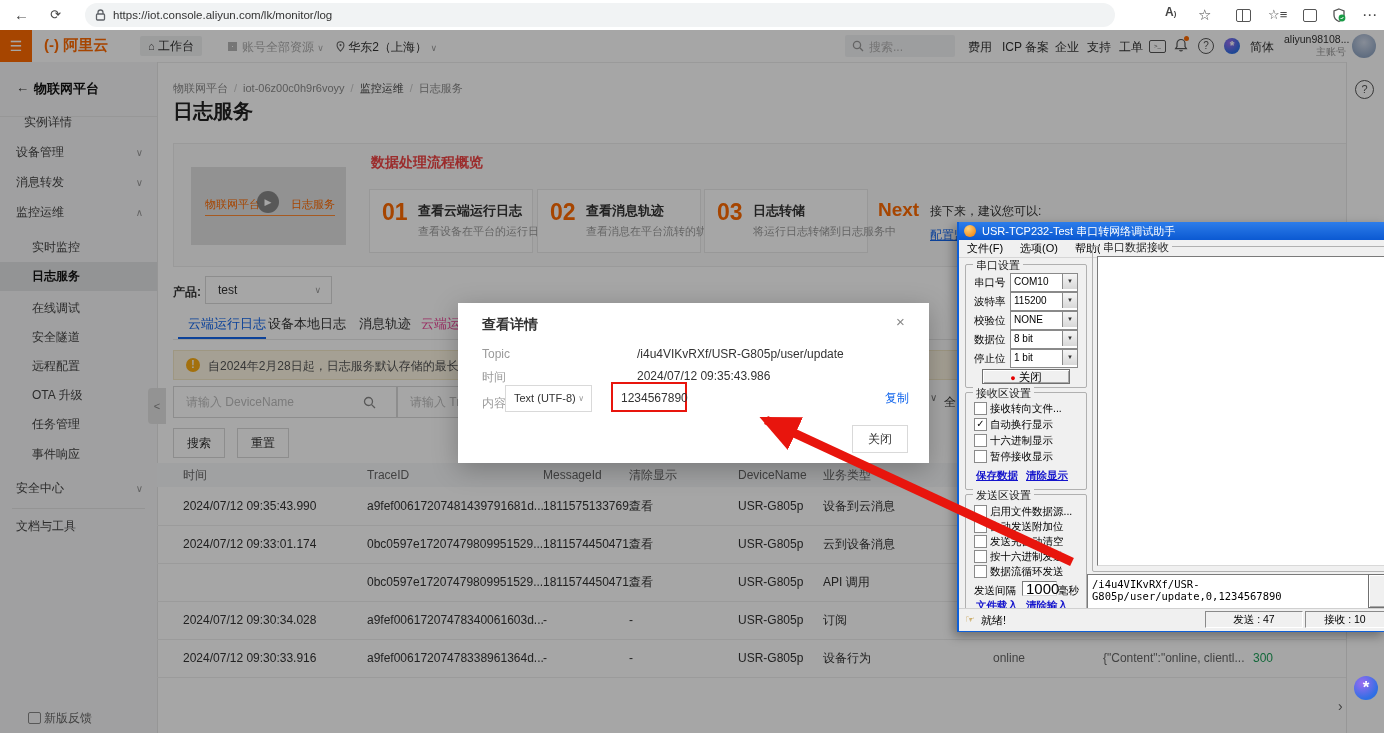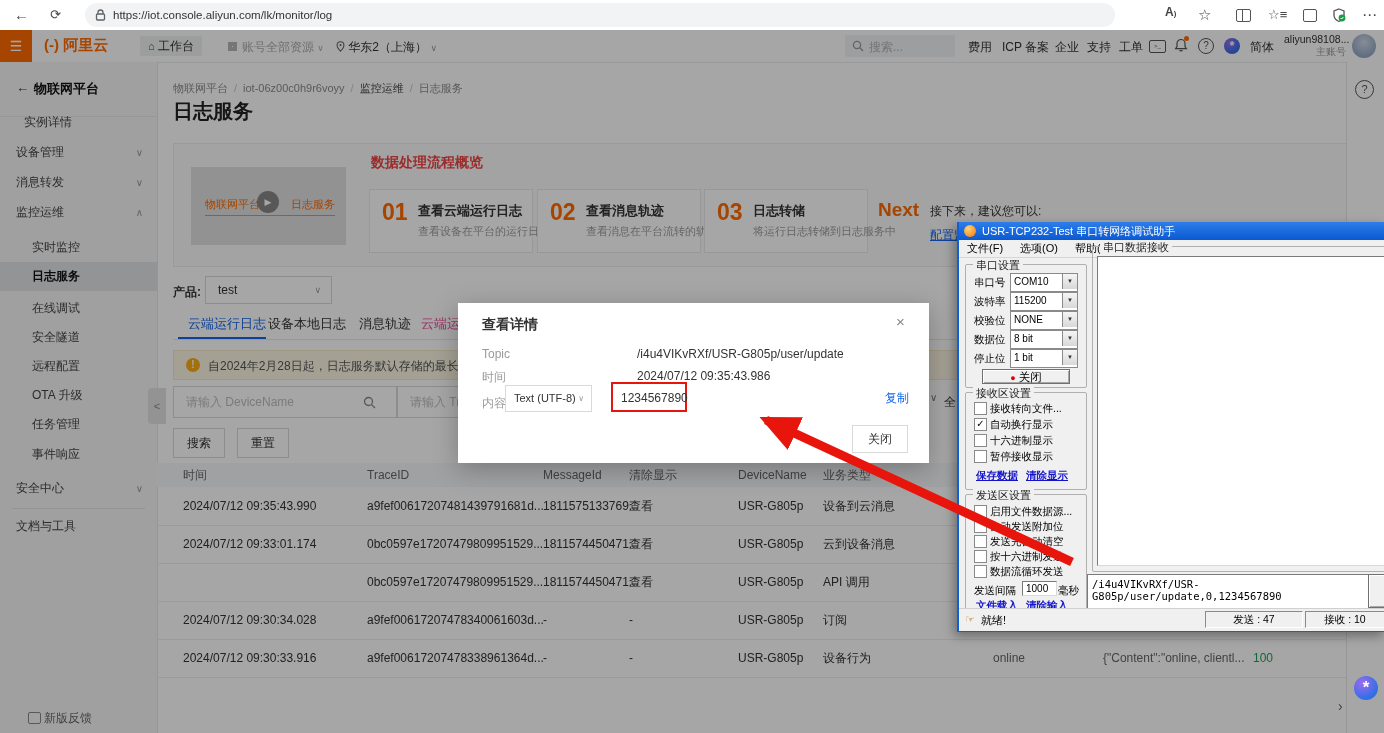--- a/index.html
+++ b/index.html
@@ -321,21 +321,21 @@
 </div>
 <div class="a row" style="top:639px;">
   <span class="cell td c1">2024/07/12 09:30:33.916</span>
   <span class="cell td c2">a9fef00617207478338961364d...</span>
   <span class="cell td c3">-</span>
   <span class="cell td c4">-</span>
   <span class="cell td c5">USR-G805p</span>
   <span class="cell td c6">设备行为</span>
   <span class="cell td c7" style="color:#666;">online</span>
   <span class="cell td c8 ell" style="width:145px;color:#666;">{"Content":"online, clientl...</span>
-  <span class="cell td c9" style="color:#1ea05a;">100</span>
+  <span class="cell td c9" style="color:#1ea05a;">300</span>
 </div>
 
 <div class="a" style="left:1346px;top:62px;width:38px;height:671px;background:#fff;border-left:1px solid #e8e8e8;z-index:10;">
   <span class="a icon-circle" style="left:8px;top:18px;width:17px;height:17px;font-size:11px;line-height:17px;">?</span>
 </div>
 <span class="a" style="left:1352px;top:612px;width:19px;height:14px;border:1.5px solid #8a8a8a;border-radius:3px;z-index:40;background:linear-gradient(#8a8a8a 0 0) 50% 4px / 11px 1.4px no-repeat,linear-gradient(#8a8a8a 0 0) 50% 8px / 11px 1.4px no-repeat;"></span>
 <span class="a" style="left:1338px;top:698px;font-size:14px;color:#666;z-index:40;">›</span>
 
 <div class="a mask"></div>
 
@@ -424,21 +424,21 @@
     <span class="cbl" style="left:24px;top:10px;">启用文件数据源...</span>
     <span class="cb" style="left:8px;top:25px;"><span></span></span>
     <span class="cbl" style="left:24px;top:25px;">自动发送附加位</span>
     <span class="cb" style="left:8px;top:40px;"><span></span></span>
     <span class="cbl" style="left:24px;top:40px;">发送完自动清空</span>
     <span class="cb" style="left:8px;top:55px;"><span></span></span>
     <span class="cbl" style="left:24px;top:55px;">按十六进制发送</span>
     <span class="cb" style="left:8px;top:70px;"><span></span></span>
     <span class="cbl" style="left:24px;top:70px;">数据流循环发送</span>
     <span class="wlabel" style="left:8px;top:89px;">发送间隔</span>
-    <div class="whitebox a" style="left:56px;top:86px;width:30px;height:13px;font-size:10px;line-height:13px;padding-left:3px;"><span>1000</span></div>
+    <div class="whitebox a" style="left:56px;top:86px;width:30px;height:13px;font-size:15px;line-height:13px;padding-left:3px;"><span>1000</span></div>
     <span class="wlabel" style="left:92px;top:89px;">毫秒</span>
     <span class="wlink" style="left:10px;top:104px;">文件载入</span>
     <span class="wlink" style="left:60px;top:104px;">清除输入</span>
   </div>
 
   <div class="grp" style="left:133px;top:24px;width:300px;height:324px;">
     <span class="grp-lg">串口数据接收</span>
     <div class="whitebox a" style="left:4px;top:9px;width:292px;height:308px;"></div>
   </div>
 

